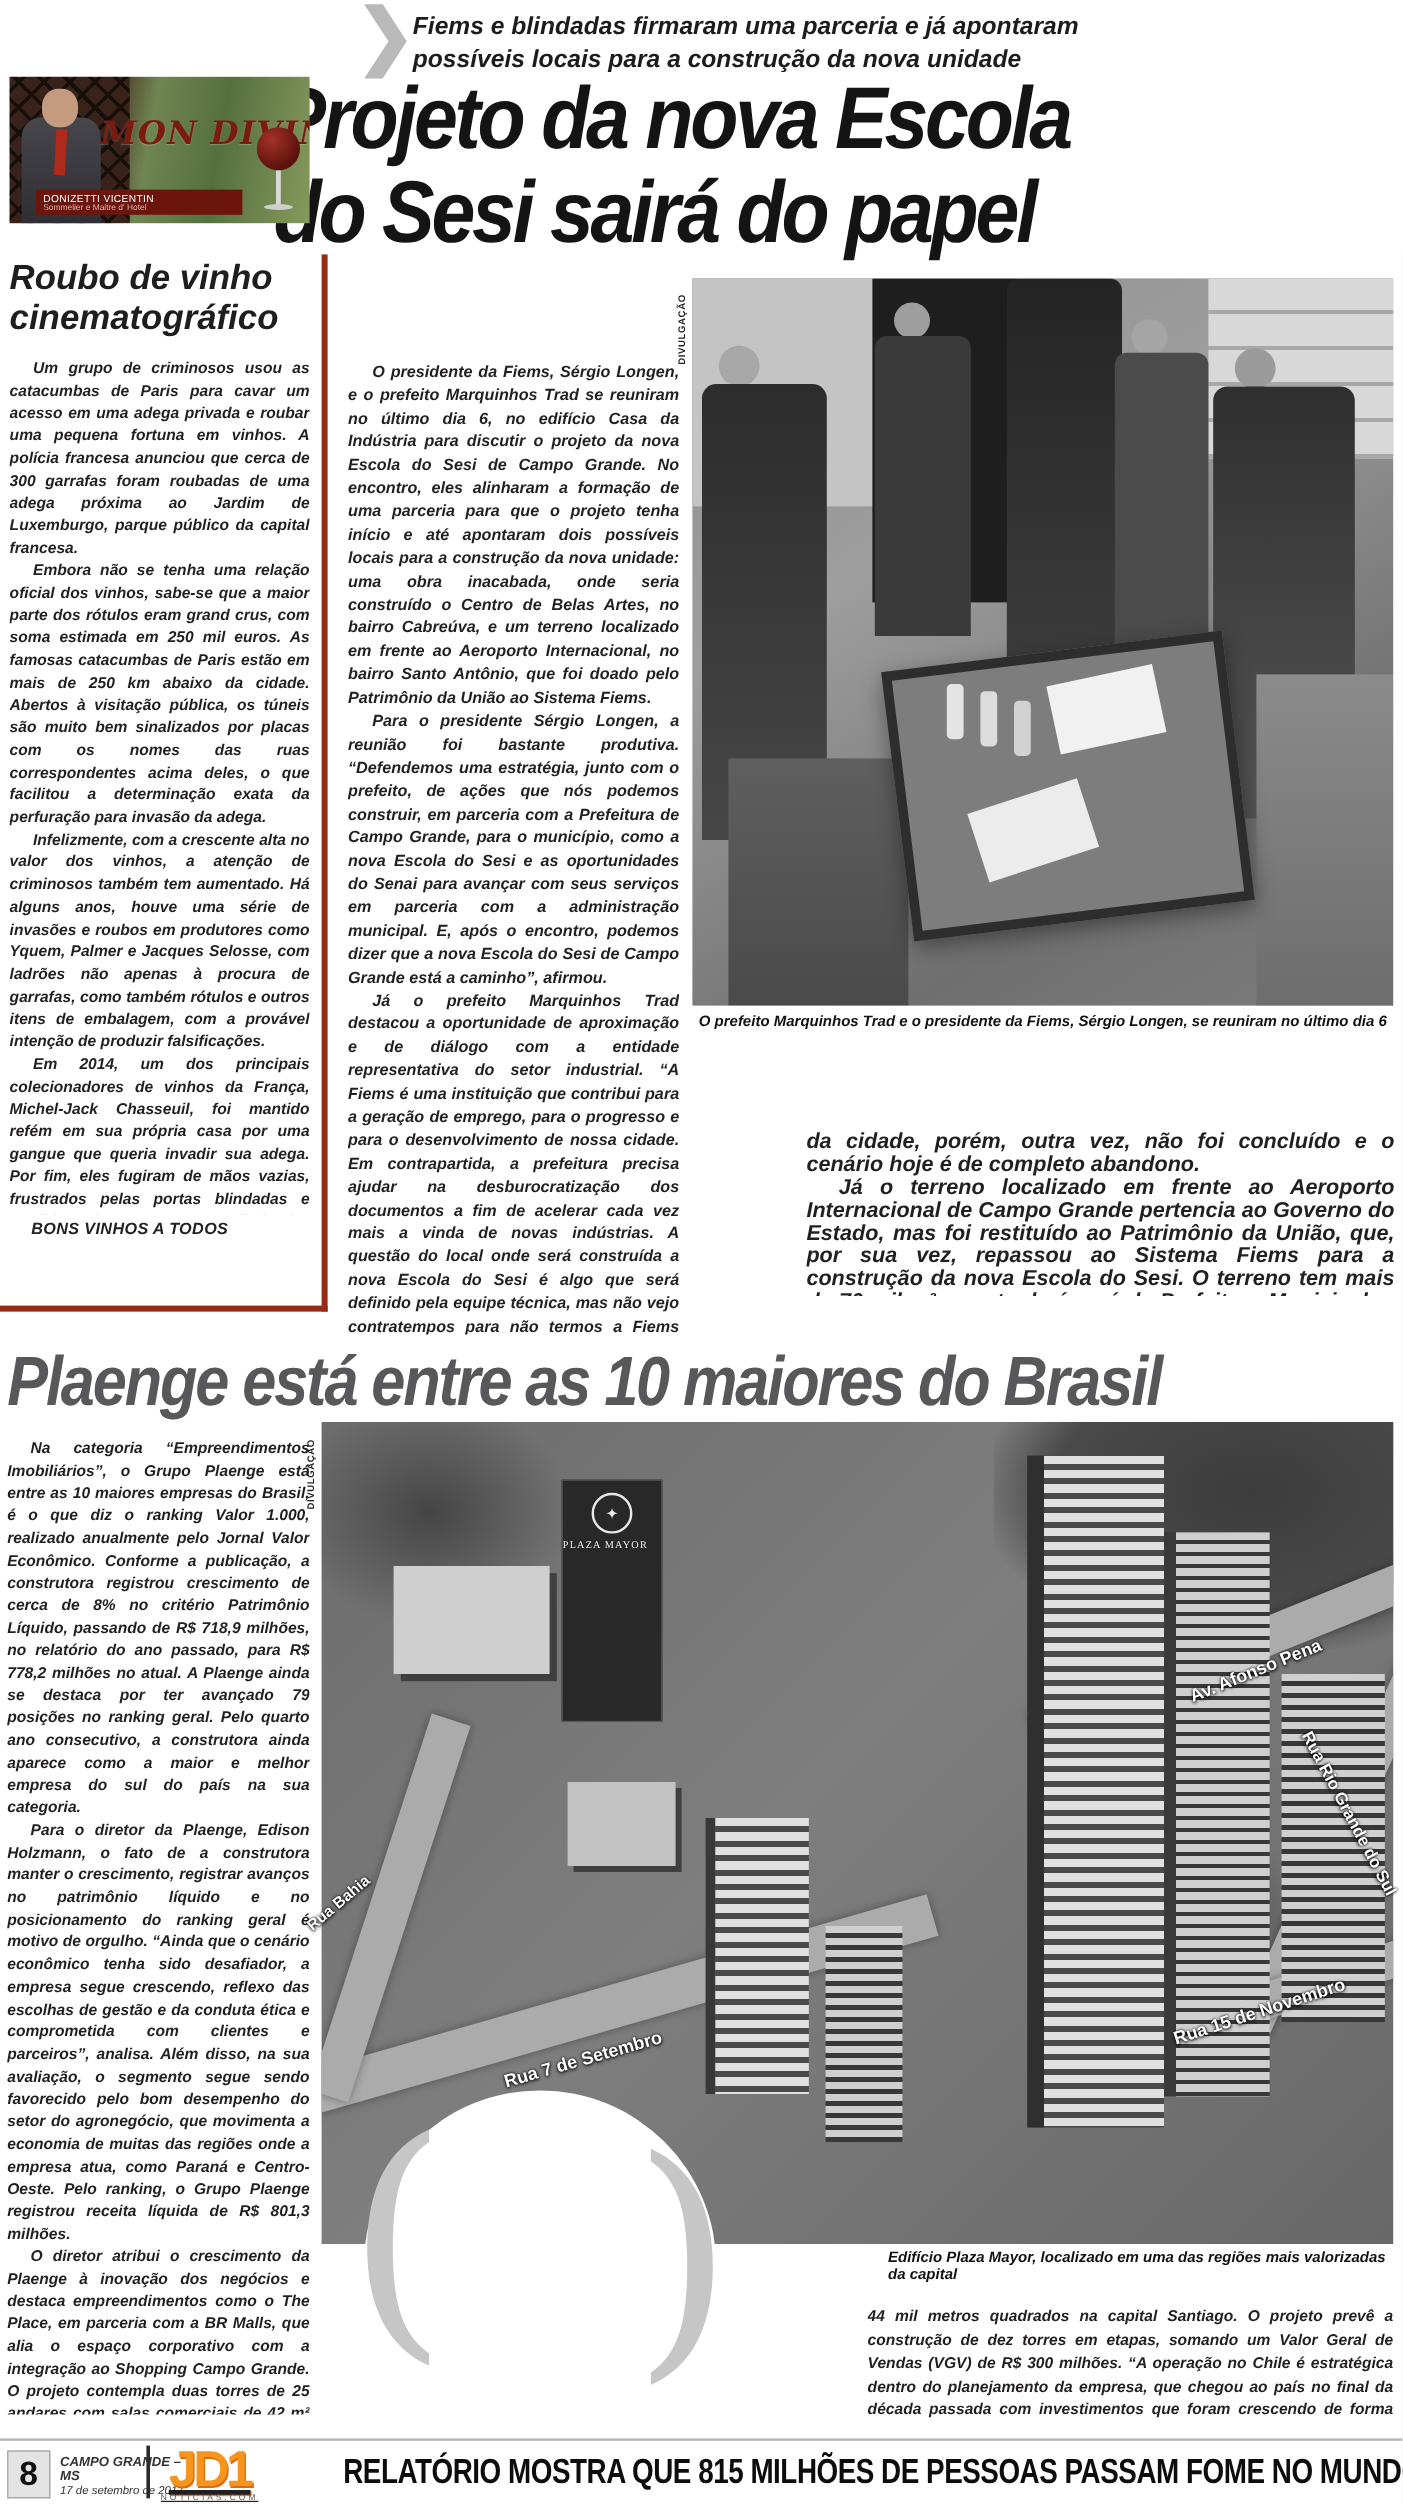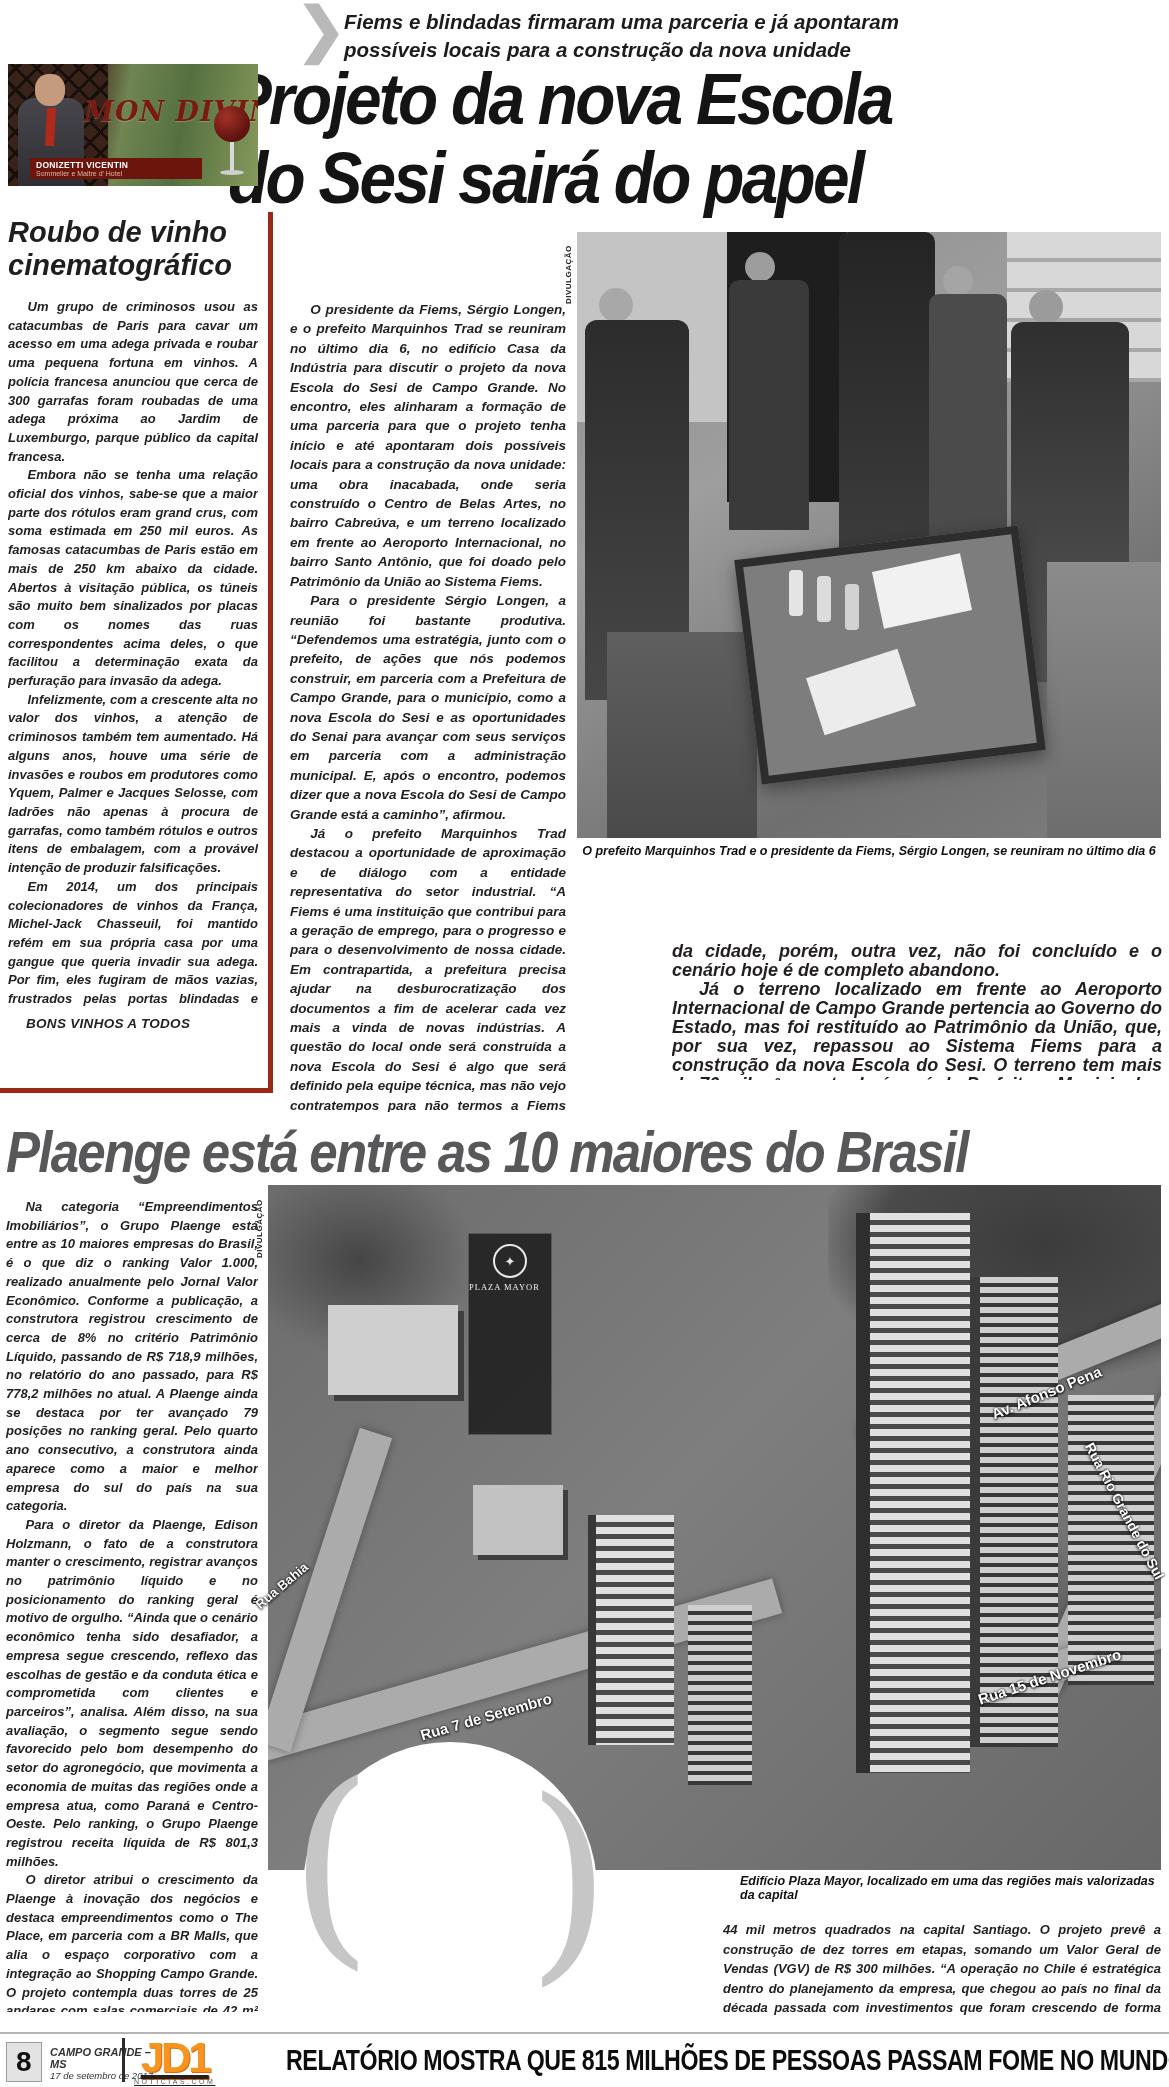--- a/index.html
+++ b/index.html
@@ -65,21 +65,21 @@
   .bothead{font-size:29px;font-weight:900;letter-spacing:-.5px;color:#0d0d0d;white-space:nowrap;
            transform:scaleX(.8);transform-origin:left top;}
 
   
   .banner{background:linear-gradient(100deg,#43261c 0%,#43261c 30%,#6f8552 46%,#55703f 68%,#86995c 100%);overflow:hidden;}
   .lattice{background:repeating-linear-gradient(45deg,rgba(0,0,0,0) 0 12px,#17100a 12px 15px),
                       repeating-linear-gradient(-45deg,rgba(0,0,0,0) 0 12px,#17100a 12px 15px);}
   .mdlogo{font-family:"DejaVu Serif",serif;font-weight:700;font-style:italic;font-size:27px;color:#7a1b10;
           letter-spacing:1px;text-shadow:0 1px 1px rgba(255,255,255,.25);white-space:nowrap;}
   .namebar{background:#6b150d;color:#fff;padding:2px 6px;}
-  .nb1{font-size:8.5px;font-weight:700;letter-spacing:.3px;}
+  .nb1{font-size:8.5px;font-weight:400;letter-spacing:.3px;}
   .nb2{font-size:7px;color:#dcb9a7;}
 </style>
 </head>
 <body>
 
 <div id="page">
 
   <div class="abs chev" style="left:296px;top:0px;">❯</div>
   <div class="abs teaser" style="left:344px;top:8px;width:640px;">
     <div>Fiems e blindadas firmaram uma parceria e já apontaram</div>

